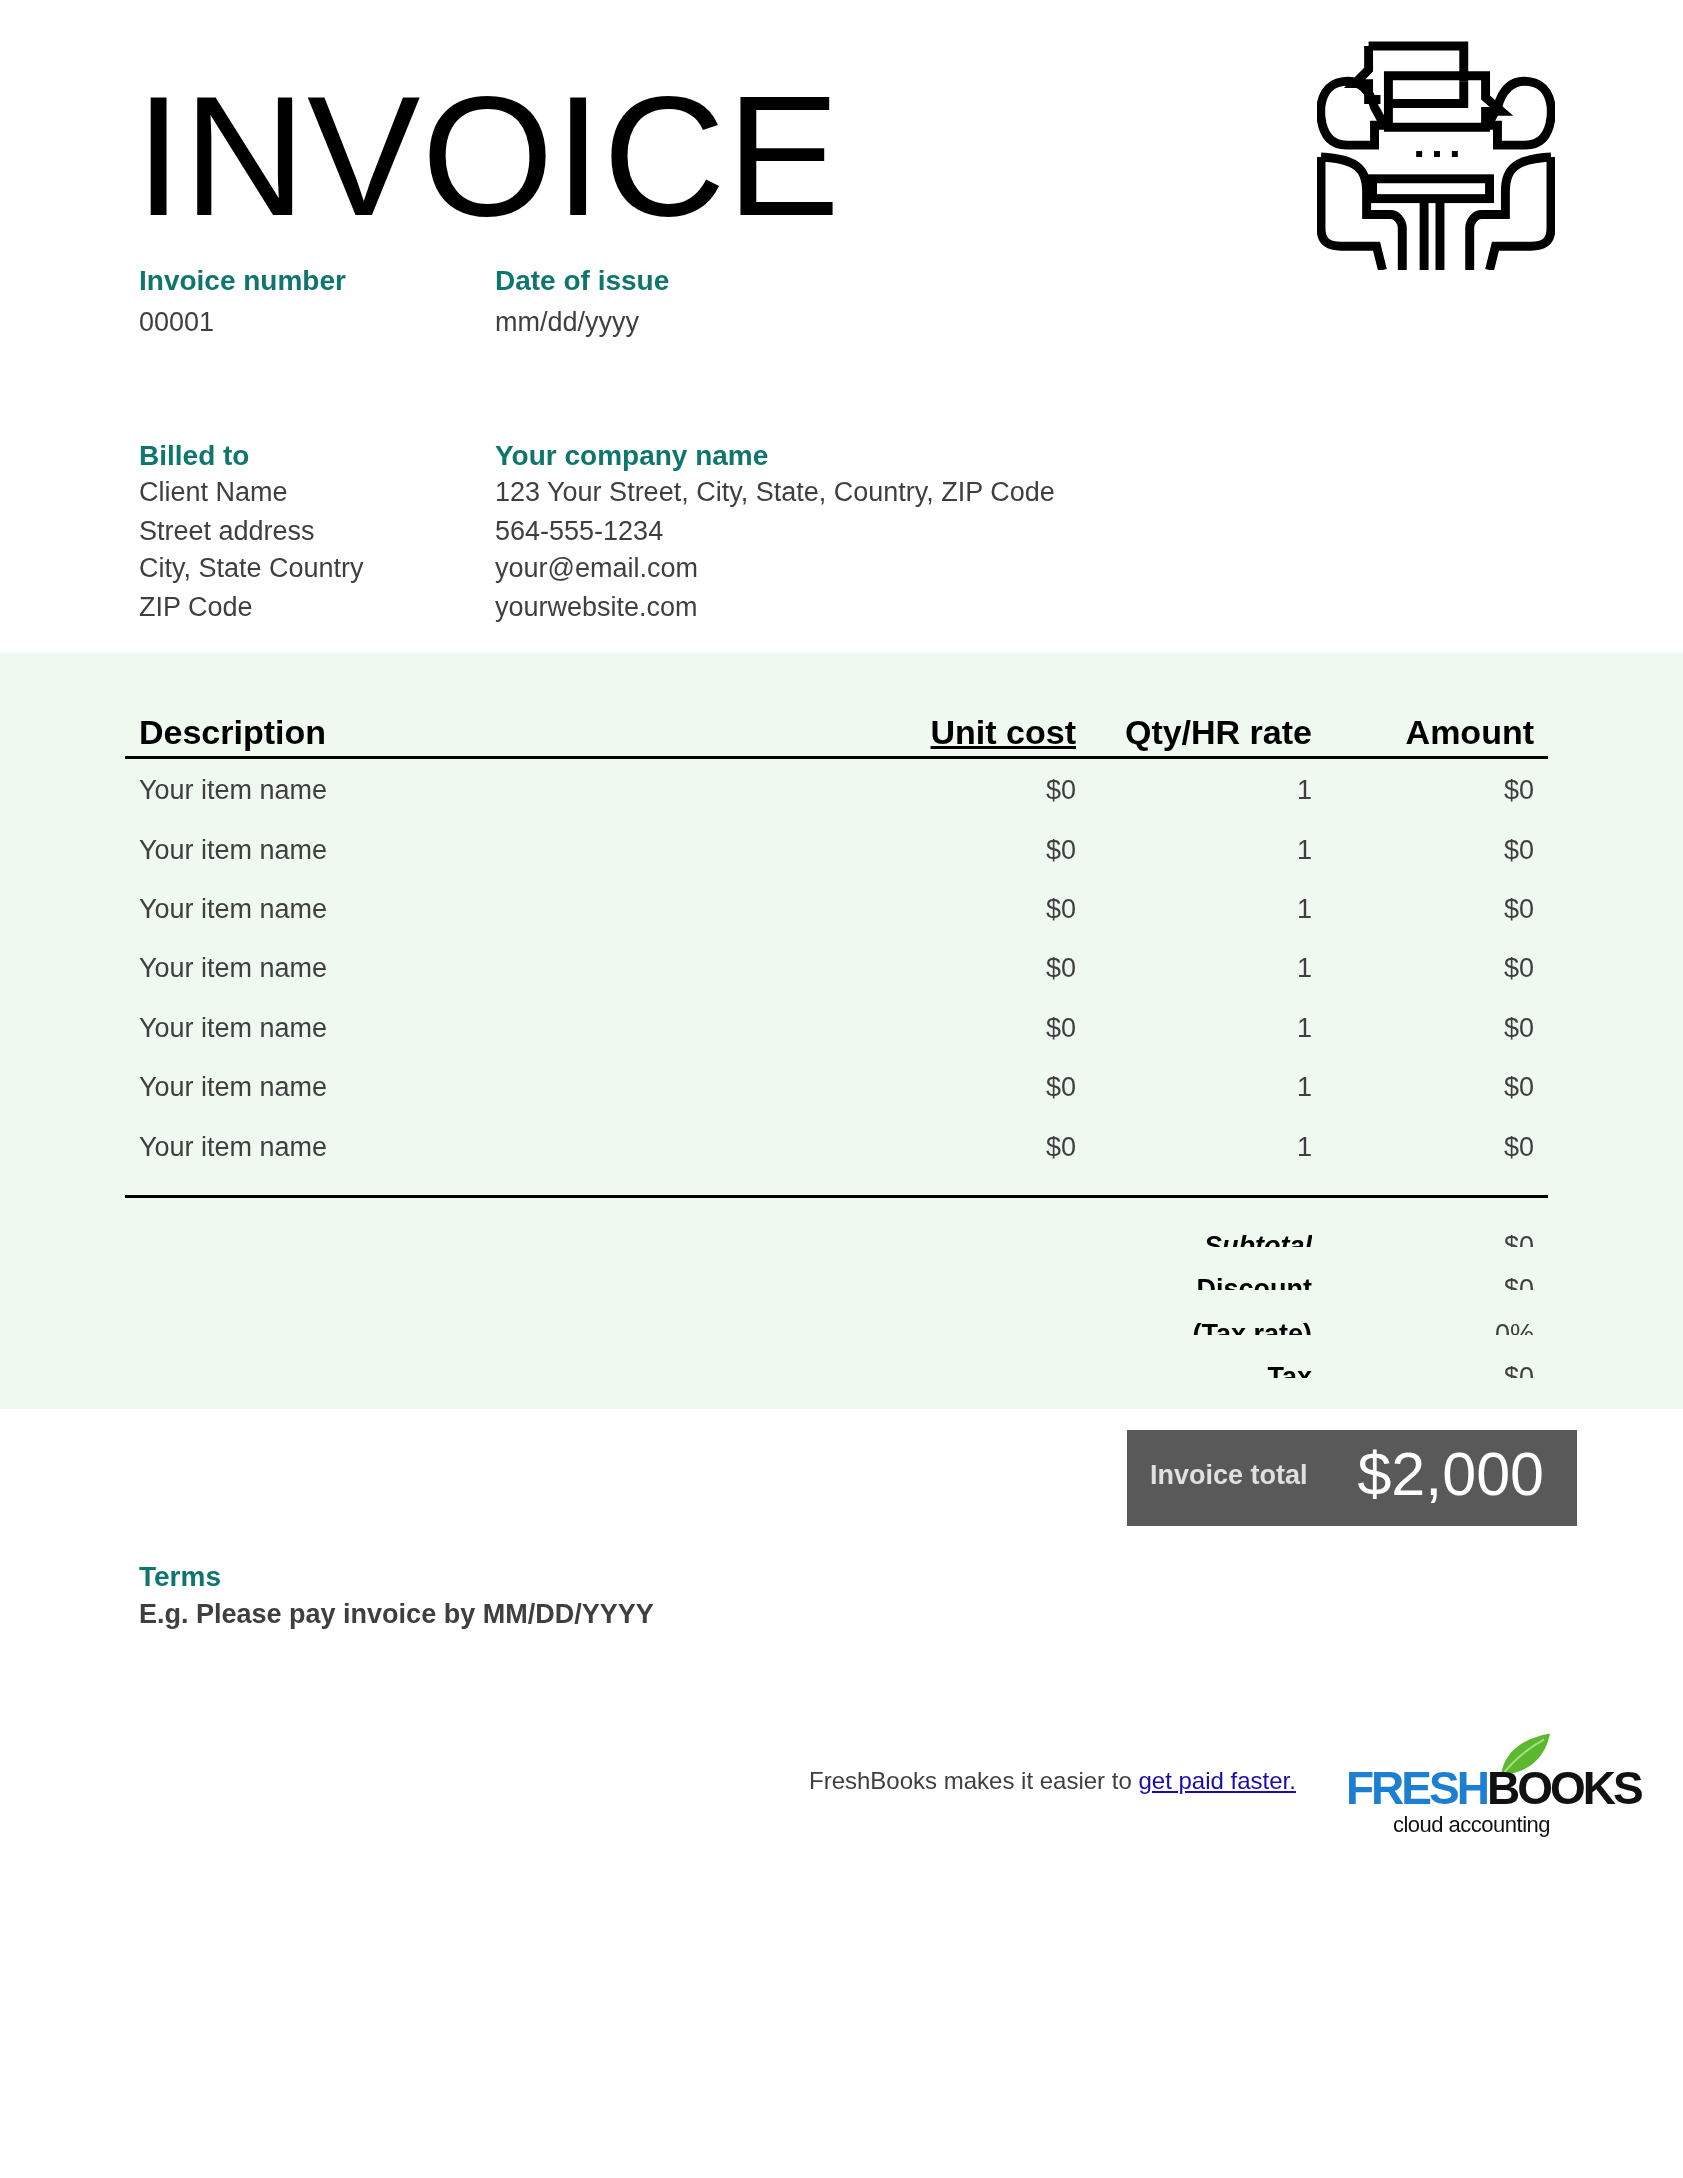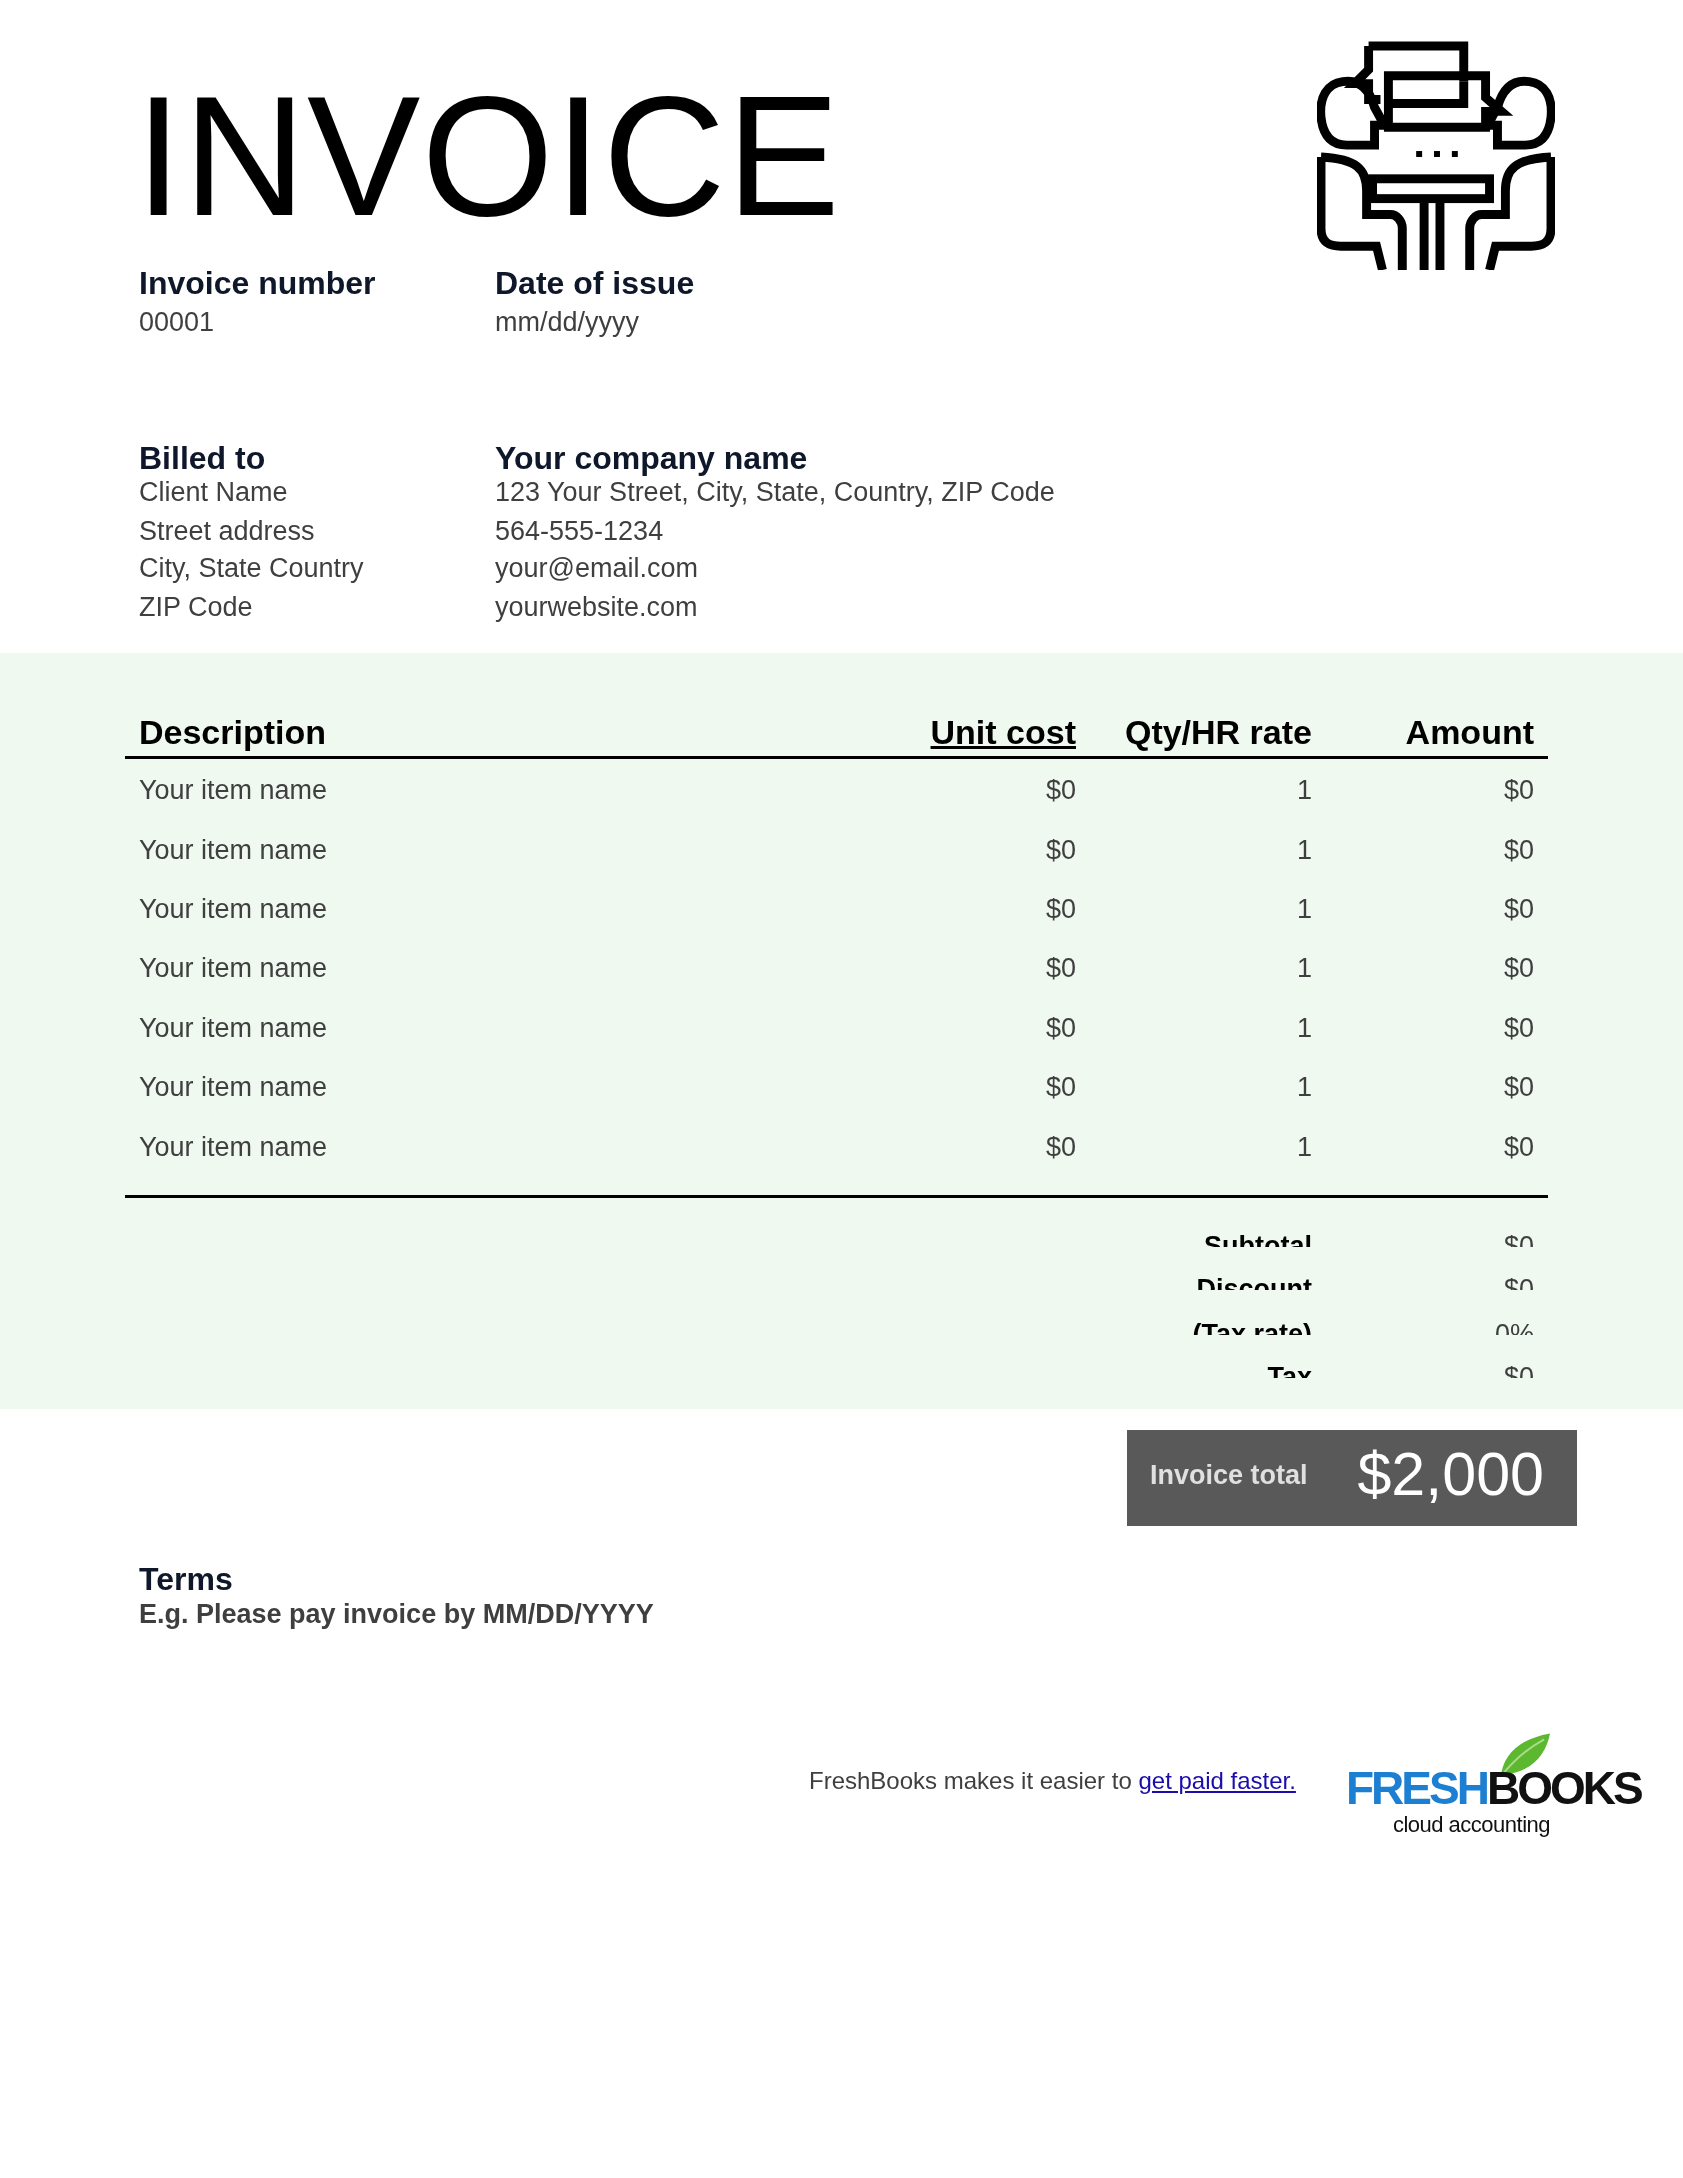--- a/index.html
+++ b/index.html
@@ -2,21 +2,21 @@
 <html><head>
   <meta charset="utf-8">
   <style>
     * { margin: 0; padding: 0; box-sizing: border-box; }
     html, body { width: 1683px; height: 2178px; background: #ffffff; }
     body { position: relative; font-family: "Liberation Sans", sans-serif; color: #3b3b3b; overflow: hidden; }
     .abs { position: absolute; }
 
     .title { left: 135px; top: 71px; font-size: 170px; line-height: 1; color: #000; font-weight: 400; letter-spacing: 1px; }
 
-    .lbl { font-size: 32px; font-weight: 700; color: #0f172a; line-height: 1; white-space: nowrap; }
+    .lbl { font-size: 28px; font-weight: 700; color: #0f766e; line-height: 1; white-space: nowrap; }
     .val { font-size: 27px; color: #3f3f3f; line-height: 1; white-space: nowrap; }
 
     .icon-logo { left: 1317px; top: 40px; width: 238px; height: 230px; }
 
     .band { left: 0; top: 653px; width: 1683px; height: 756px; background: #eff9f0; }
 
     .th { font-size: 34px; font-weight: 700; color: #000; line-height: 1; white-space: nowrap; top: 715px; }
     .rule { left: 125px; width: 1423px; height: 3px; background: #000; }
 
     .cell { font-size: 27px; color: #3f3f3f; line-height: 1; white-space: nowrap; }
@@ -131,21 +131,21 @@
 </div>
 <div>
   <div class="abs cell" style="left:139px; top:1134px;">Your item name</div>
   <div class="abs cell r" style="left:878px; width:198px; top:1134px;">$0</div>
   <div class="abs cell r" style="left:1114px; width:198px; top:1134px;">1</div>
   <div class="abs cell r" style="left:1336px; width:198px; top:1134px;">$0</div>
 </div>
 
 <div class="abs rule" style="top:1195px;"></div>
 
-<div class="abs tot-row tot-lbl" style="left:1015px; width:297px; top:1233px;">
+<div class="abs tot-row tot-lbl" style="left:1015px; width:297px; top:1233px;font-style:italic;">
     <span>Subtotal</span>
   </div>
 <div class="abs tot-row tot-val" style="left:1336px; width:198px; top:1233px;">
     <span>$0</span>
   </div>
 
 <div class="abs tot-row tot-lbl" style="left:1015px; width:297px; top:1276px;">
     <span>Discount</span>
   </div>
 <div class="abs tot-row tot-val" style="left:1336px; width:198px; top:1276px;">

